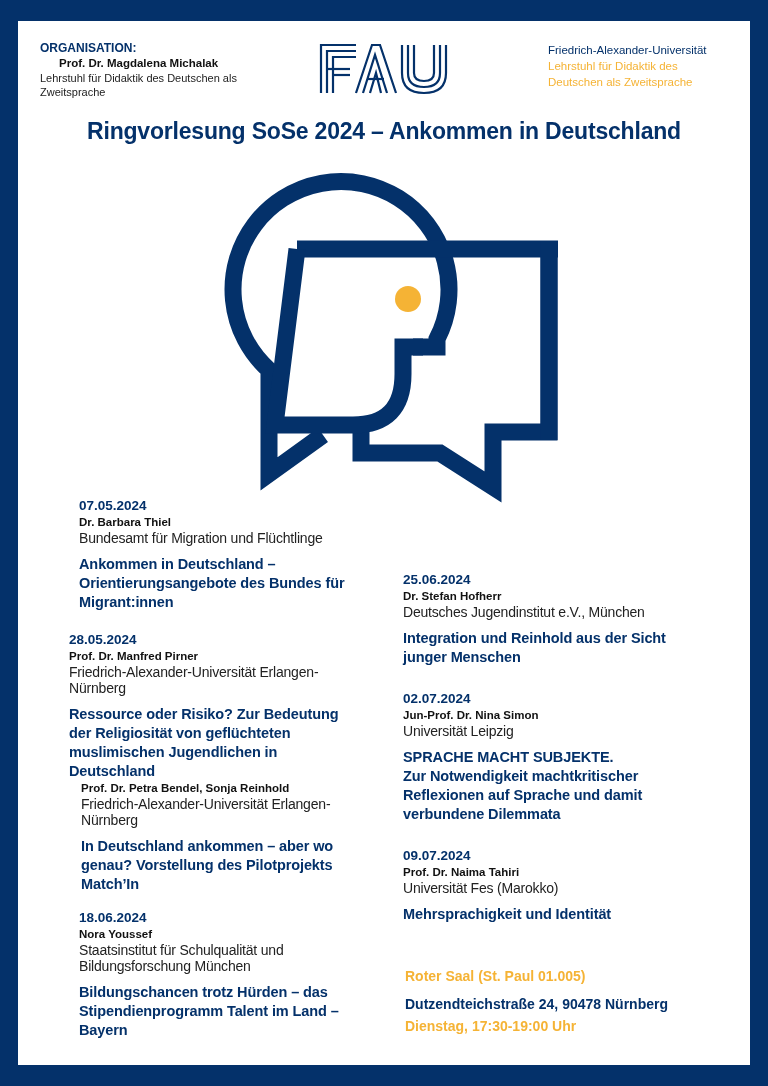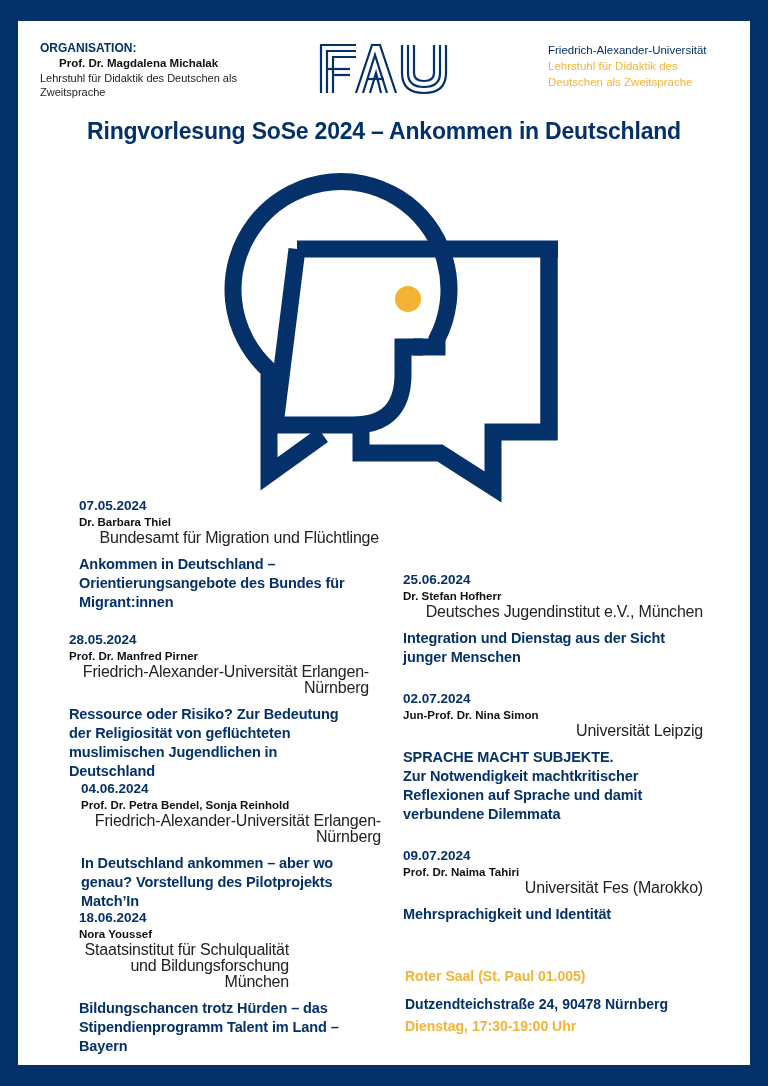--- a/index.html
+++ b/index.html
@@ -31,21 +31,21 @@
   .uni-sub { left: 530px; top: 37px; font-size: 11.5px; color: #f5b335; line-height: 16px; width: 170px; }
 
   .title { left: 0; width: 732px; top: 97px; text-align: center; font-size: 23px; font-weight: bold; color: #04316a; letter-spacing: -0.2px; }
 
   .emblem { left: 195px; top: 148px; width: 345px; height: 340px; }
 
   
   .event { position: absolute; width: 300px; }
   .ev-date { font-size: 13.5px; font-weight: bold; color: #04316a; line-height: 17px; }
   .ev-speaker { font-size: 11.5px; font-weight: bold; color: #111; line-height: 16px; }
-  .ev-inst { font-size: 16px; color: #222; line-height: 16px; letter-spacing: -0.2px; text-align: right; }
+  .ev-inst { font-size: 14px; color: #222; line-height: 16px; letter-spacing: -0.2px; }
   .ev-title { font-size: 14.5px; font-weight: bold; color: #04316a; line-height: 19px; margin-top: 9px; letter-spacing: -0.1px; }
 
   .venue { left: 387px; top: 947px; font-size: 14px; font-weight: bold; color: #f5b335; }
   .address { left: 387px; top: 975px; font-size: 14px; font-weight: bold; color: #04316a; }
   .time { left: 387px; top: 997px; font-size: 14px; font-weight: bold; color: #f5b335; }
 </style>
 </head>
 <body>
 
 <div class="panel">
@@ -102,38 +102,37 @@
   </div>
 
   <div class="event" style="left:51px; top:610px;">
     <div class="ev-date">28.05.2024</div>
     <div class="ev-speaker">Prof. Dr. Manfred Pirner</div>
     <div class="ev-inst">Friedrich-Alexander-Universität Erlangen-Nürnberg</div>
     <div class="ev-title" style="width:270px">Ressource oder Risiko? Zur Bedeutung der Religiosität von geflüchteten muslimischen Jugendlichen in Deutschland</div>
   </div>
 
   <div class="event" style="left:63px; top:759px;">
-    <div class="ev-date">04.06.2024</div>
     <div class="ev-speaker">Prof. Dr. Petra Bendel, Sonja Reinhold</div>
     <div class="ev-inst">Friedrich-Alexander-Universität Erlangen-Nürnberg</div>
     <div class="ev-title" style="width:265px">In Deutschland ankommen – aber wo genau? Vorstellung des Pilotprojekts Match’In</div>
   </div>
 
   <div class="event" style="left:61px; top:888px;">
     <div class="ev-date">18.06.2024</div>
     <div class="ev-speaker">Nora Youssef</div>
     <div class="ev-inst" style="width:210px">Staatsinstitut für Schulqualität und Bildungsforschung München</div>
     <div class="ev-title" style="width:275px">Bildungschancen trotz Hürden – das Stipendienprogramm Talent im Land – Bayern</div>
   </div>
 
   <div class="event" style="left:385px; top:550px;">
     <div class="ev-date">25.06.2024</div>
     <div class="ev-speaker">Dr. Stefan Hofherr</div>
     <div class="ev-inst">Deutsches Jugendinstitut e.V., München</div>
-    <div class="ev-title" style="width:280px">Integration und Dienstag aus der Sicht junger Menschen</div>
+    <div class="ev-title" style="width:280px">Integration und Reinhold aus der Sicht junger Menschen</div>
   </div>
 
   <div class="event" style="left:385px; top:669px;">
     <div class="ev-date">02.07.2024</div>
     <div class="ev-speaker">Jun-Prof. Dr. Nina Simon</div>
     <div class="ev-inst">Universität Leipzig</div>
     <div class="ev-title" style="width:260px">
       <div>SPRACHE MACHT SUBJEKTE.</div>
       <div>Zur Notwendigkeit machtkritischer Reflexionen auf Sprache und damit verbundene Dilemmata</div>
     </div>

